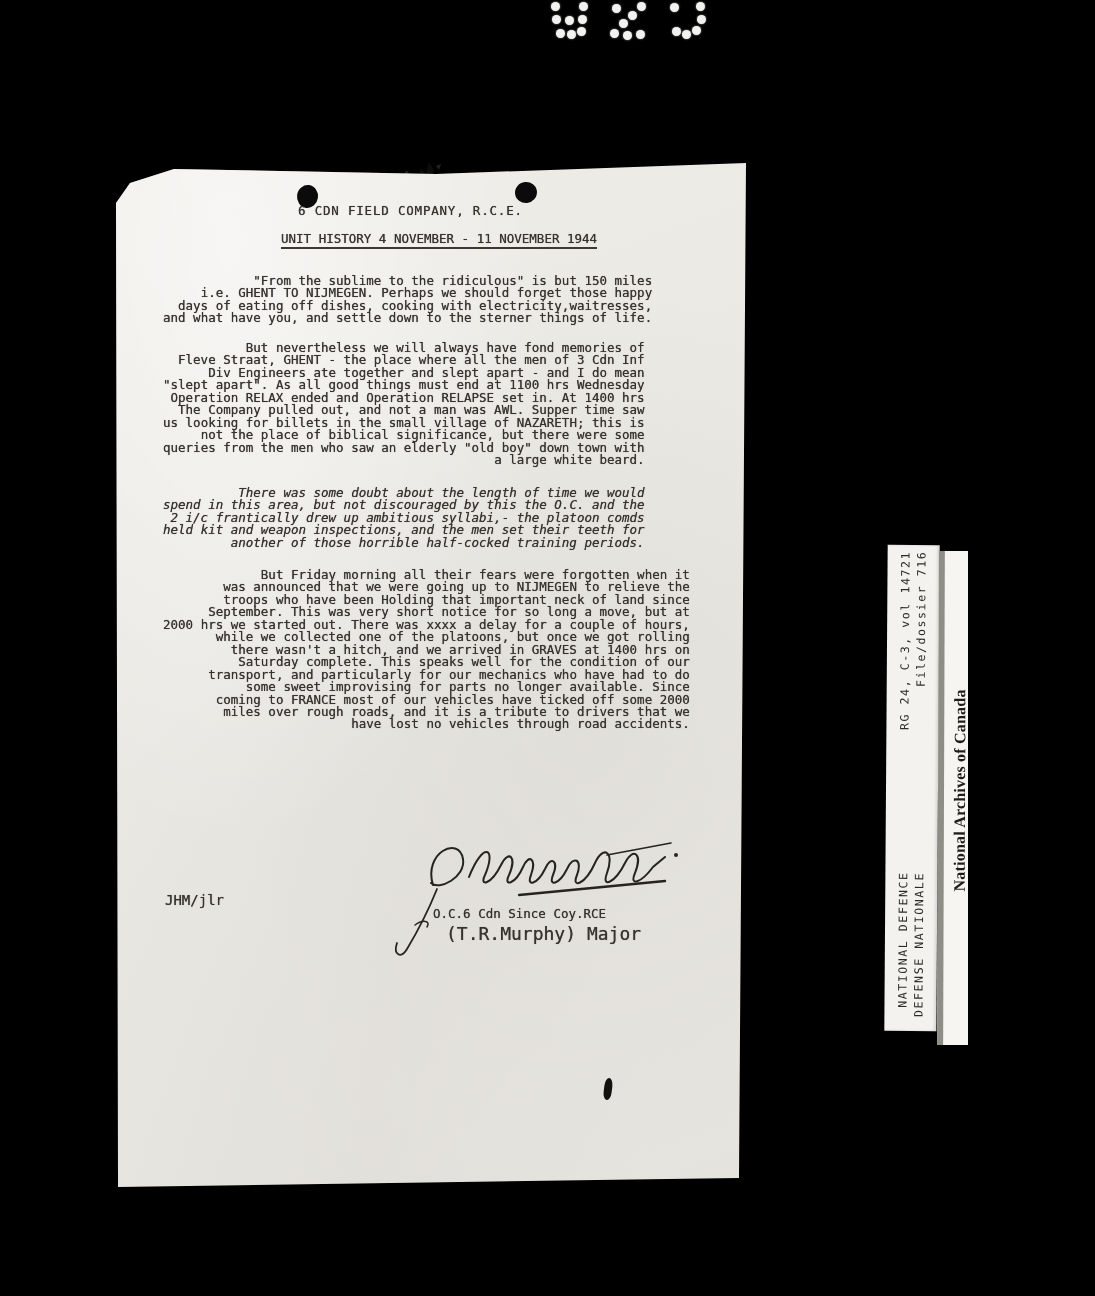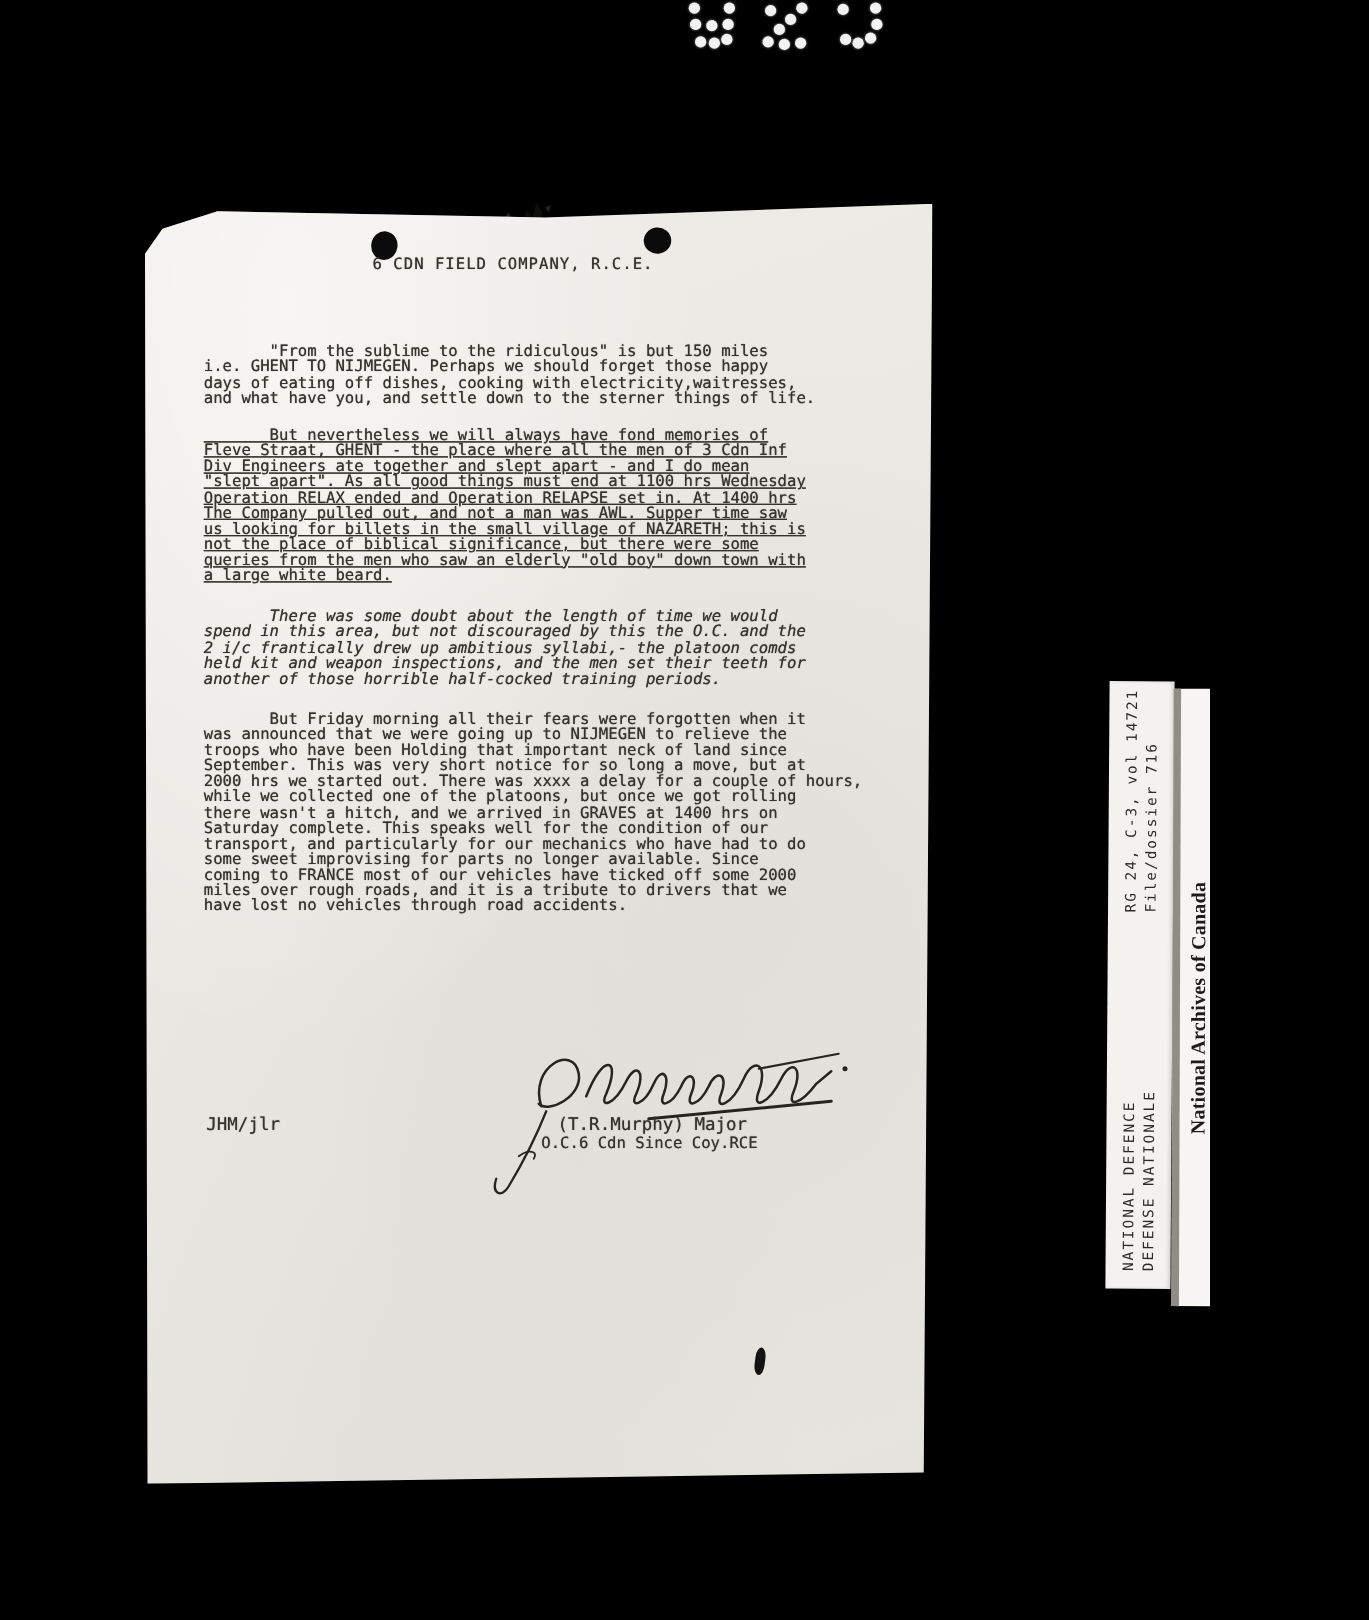--- a/index.html
+++ b/index.html
@@ -1,17 +1,17 @@
 <!DOCTYPE html>
 <html><head>
 <meta charset="utf-8">
 <style>
   html,body{margin:0;padding:0;background:#000;}
   .canvas{position:relative;width:968px;height:1296px;background:#000;overflow:hidden;
-          font-family:"DejaVu Sans Mono", monospace;}
+          font-family:"DejaVu Sans Mono", monospace;text-align:right;}
 
   
   .counter{position:absolute;left:551px;top:-6px;width:180px;height:46px;}
   .counter .dot{position:absolute;width:9px;height:9px;border-radius:50%;background:#f2f2f0;
                 box-shadow:0 0 2px rgba(255,255,255,.65);}
 
   
   .paper{position:absolute;left:116px;top:161px;width:634px;height:1028px;
          background:
            radial-gradient(ellipse at 18% 8%, rgba(255,255,255,.55), transparent 45%),
@@ -24,24 +24,24 @@
                transform:rotate(-20deg);transform-origin:left center;}
   .hole{position:absolute;background:#0b0b0b;border-radius:50%;}
   .hole.h1{left:181px;top:24px;width:21px;height:23px;transform:rotate(8deg);}
   .hole.h2{left:399px;top:21px;width:22px;height:21px;transform:rotate(-6deg);}
 
   .typed{color:#36332e;text-shadow:0 0 .7px rgba(54,50,44,.85);}
   .doc-header{position:absolute;left:182px;top:42px;font-size:12.5px;letter-spacing:.8px;}
   .doc-title{position:absolute;left:165px;top:70px;font-size:12.5px;
              border-bottom:2px solid #3c3933;padding-bottom:1px;}
   .para{position:absolute;left:47px;font-size:12.5px;line-height:12.45px;white-space:pre;}
-  .p0{top:114px;} .p1{top:181px;text-decoration:underline;} .p2{top:326px;font-style:italic;} .p3{top:408px;}
+  .p0{top:114px;} .p1{top:181px;} .p2{top:326px;font-style:italic;} .p3{top:408px;}
 
   .initials{position:absolute;left:49px;top:731px;font-size:14px;}
-  .sig-name{position:absolute;left:330px;top:731px;font-size:14px;}
+  .sig-name{position:absolute;left:330px;top:762px;font-size:18px;}
   .sig-unit{position:absolute;left:317px;top:745px;font-size:12.5px;}
   .sig-svg{position:absolute;left:255px;top:672px;width:330px;height:135px;}
   .ink-bottom{position:absolute;left:488px;top:917px;width:8px;height:22px;background:#121210;
               border-radius:4px/8px;transform:rotate(7deg);}
 
   .ink-top{position:absolute;left:388px;top:158px;width:60px;height:26px;}
 
   
   .strip{position:absolute;display:flex;flex-direction:column;align-items:center;}
   .strip-narrow{left:886px;top:545px;width:52px;height:486px;background:#f3f2ee;
@@ -91,20 +91,21 @@
     <path d="M14,18 L19,12 L22,18 Z" fill="#23221f"></path>
     <path d="M48,8 L53,6 L51,12 Z" fill="#23221f"></path>
   </svg>
 
   <div class="paper">
     <div class="fold-crease"></div>
     <div class="hole h1"></div>
     <div class="hole h2"></div>
 
     <div class="typed doc-header">6 CDN FIELD COMPANY, R.C.E.</div>
+    <div class="typed doc-title">UNIT HISTORY 4 NOVEMBER - 11 NOVEMBER 1944</div>
 
     <div class="typed para p0">       "From the sublime to the ridiculous" is but 150 miles
 i.e. GHENT TO NIJMEGEN. Perhaps we should forget those happy
 days of eating off dishes, cooking with electricity,waitresses,
 and what have you, and settle down to the sterner things of life.</div>
     <div class="typed para p1">       But nevertheless we will always have fond memories of
 Fleve Straat, GHENT - the place where all the men of 3 Cdn Inf
 Div Engineers ate together and slept apart - and I do mean
 "slept apart". As all good things must end at 1100 hrs Wednesday
 Operation RELAX ended and Operation RELAPSE set in. At 1400 hrs

